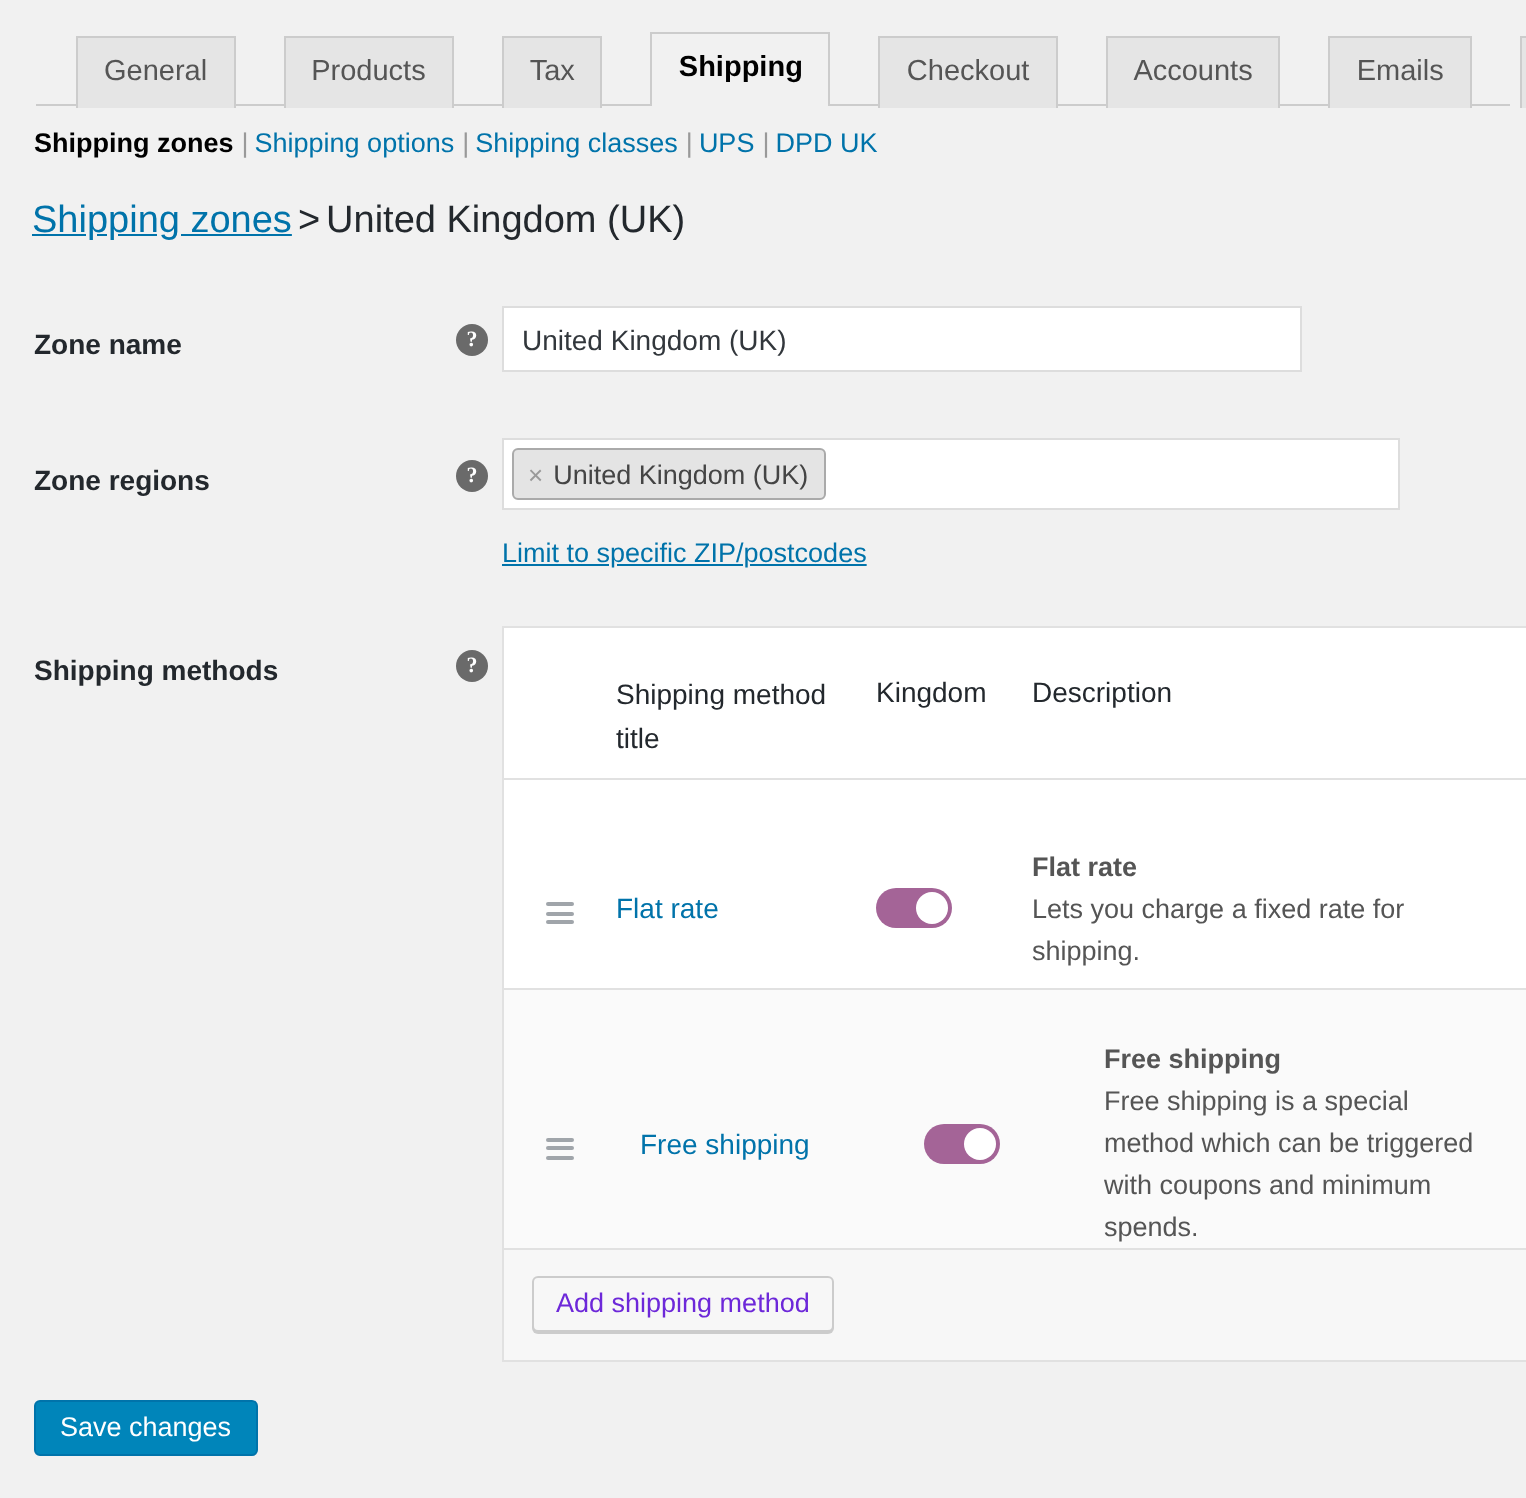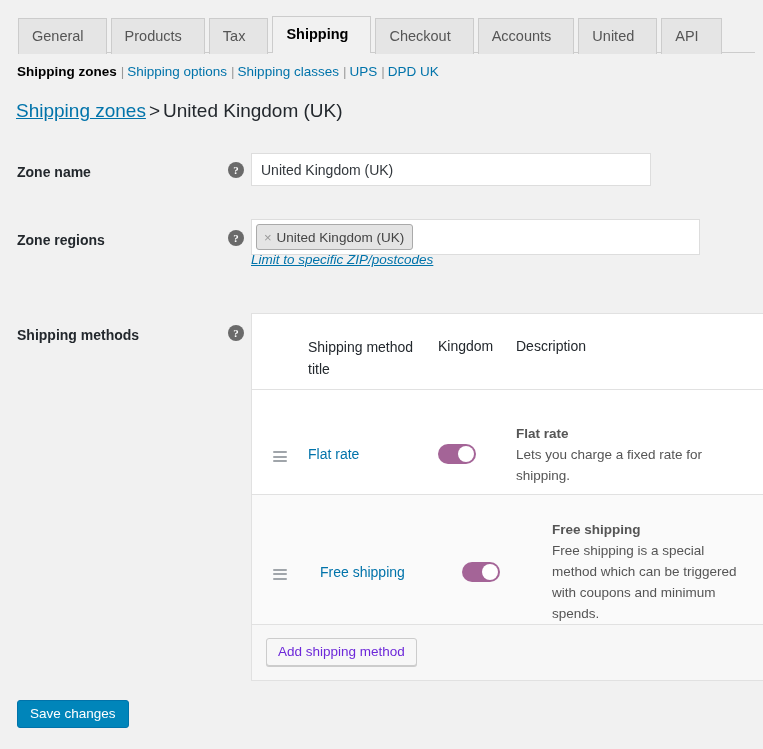--- a/index.html
+++ b/index.html
@@ -36,31 +36,32 @@
   }
   .tab-baseline {
     position: absolute;
     left: 18px;
     right: 8px;
     top: 52px;
     border-bottom: 1px solid #ccc;
   }
   .tab {
     display: block;
-    padding: 8px 22px 9px 13px;
+    padding: 8px 13px 9px 13px;
     background: #e5e5e5;
     border: 1px solid #ccc;
     border-bottom: none;
     font-size: 14.5px;
     line-height: 18px;
     color: #555;
     text-decoration: none;
     cursor: pointer;
     position: relative;
     top: 1px;
+    margin-left: 20px;
   }
   .tab.active {
     background: #f1f1f1;
     color: #000;
     font-weight: bold;
     border-color: #ccc;
     padding-bottom: 10px;
     top: 0;
     z-index: 3;
   }
@@ -179,27 +180,26 @@
   .region-token .x {
     color: #999;
     font-size: 13px;
     line-height: 1;
     cursor: pointer;
   }
 
   .zip-link {
     position: absolute;
     left: 251px;
-    top: 251px;
+    top: 268px;
     font-size: 13.5px;
     line-height: 18px;
     color: #0073aa;
     text-decoration: underline;
     cursor: pointer;
-    font-style: italic;
   }
 
   
   .methods-table {
     position: absolute;
     left: 251px;
     top: 313px;
     width: 517px;
     background: #fff;
     border: 1px solid #e1e1e1;
@@ -351,21 +351,21 @@
 
 <div class="tab-wrap">
   <div class="tab-baseline"></div>
   <nav class="tab-nav" id="tab-nav">
       <a class="tab">General</a>
       <a class="tab">Products</a>
       <a class="tab">Tax</a>
       <a class="tab active">Shipping</a>
       <a class="tab">Checkout</a>
       <a class="tab">Accounts</a>
-      <a class="tab">United</a>
+      <a class="tab">Emails</a>
       <a class="tab">API</a>
     </nav>
 </div>
 
 <div class="subnav" id="subnav"><a class="current">Shipping zones</a><span class="sep">|</span><a class="">Shipping options</a><span class="sep">|</span><a class="">Shipping classes</a><span class="sep">|</span><a class="">UPS</a><span class="sep">|</span><a class="">DPD UK</a></div>
 
 <div class="breadcrumb">
   <a>Shipping zones</a><span class="sep">&gt;</span><span class="current">United Kingdom (UK)</span>
 </div>
 

